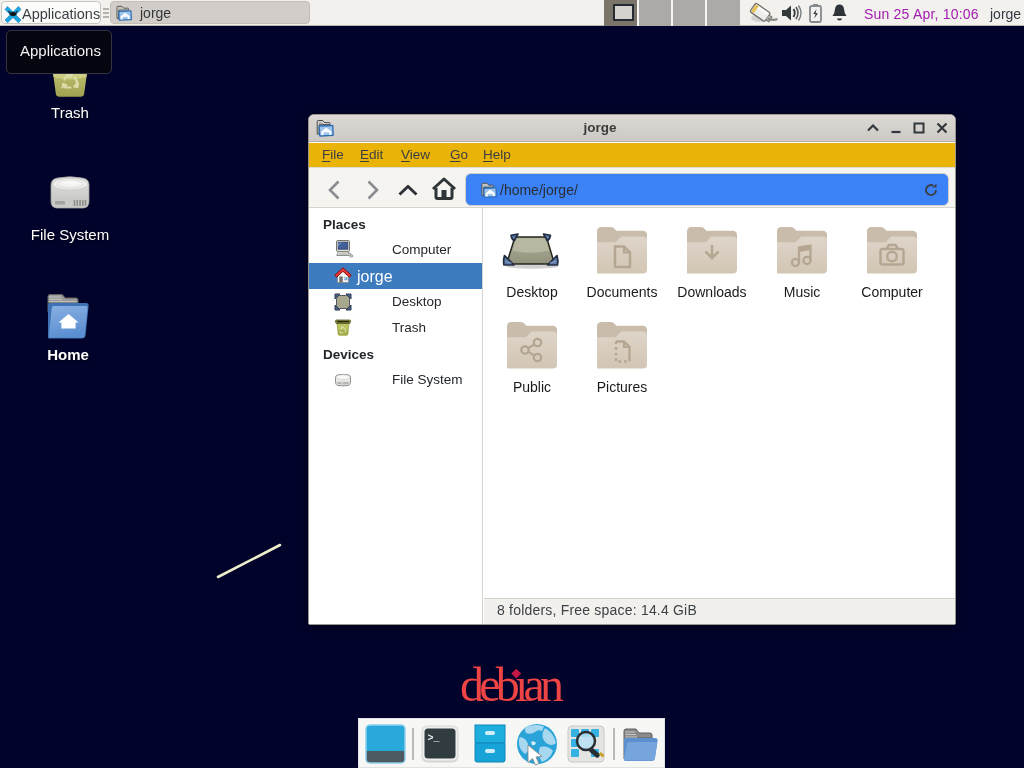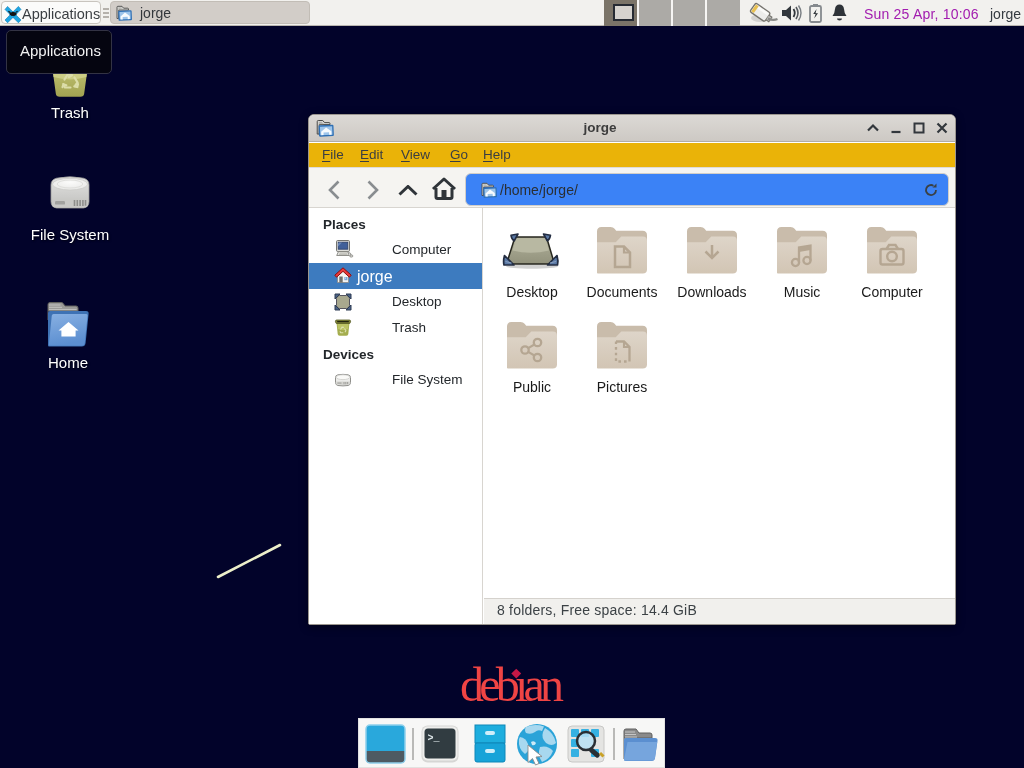--- a/index.html
+++ b/index.html
@@ -181,21 +181,21 @@
       <line x1="26.5" y1="28" x2="26.5" y2="34"></line>
         <line x1="29.3" y1="28" x2="29.3" y2="34"></line>
         <line x1="32.1" y1="28" x2="32.1" y2="34"></line>
         <line x1="34.9" y1="28" x2="34.9" y2="34"></line>
         <line x1="37.5" y1="28" x2="37.5" y2="33.7"></line>
     </g>
     <rect x="7" y="29" width="10" height="3.6" rx="1.2" fill="#a2a29f"></rect>
   </svg>
   <div class="lbl" style="margin-top:14px">File System</div>
 </div>
-<div class="dicon" style="left:18px;top:300px;width:100px;">
+<div class="dicon" style="left:18px;top:292px;width:100px;font-weight:bold;">
   <svg width="46" height="48" viewBox="0 0 46 48" style="display:block;margin:0 auto;">
     <defs>
         <linearGradient id="hfg" x1="0" y1="0" x2="0.25" y2="1">
           <stop offset="0" stop-color="#88b0e2"></stop>
           <stop offset="1" stop-color="#5c8fd1"></stop>
         </linearGradient>
       </defs>
     <path d="M3 20 V4.5 Q3 2.5 5 2.5 H16 Q17.5 2.5 18.3 3.6 L20 6 H31 Q33 6 33 8 V11 H3" fill="#9a9a98" stroke="#62625f" stroke-width="1"></path>
     <g stroke="#c2c2c0" stroke-width="1">
         <line x1="4" y1="5" x2="15.5" y2="5"></line>

